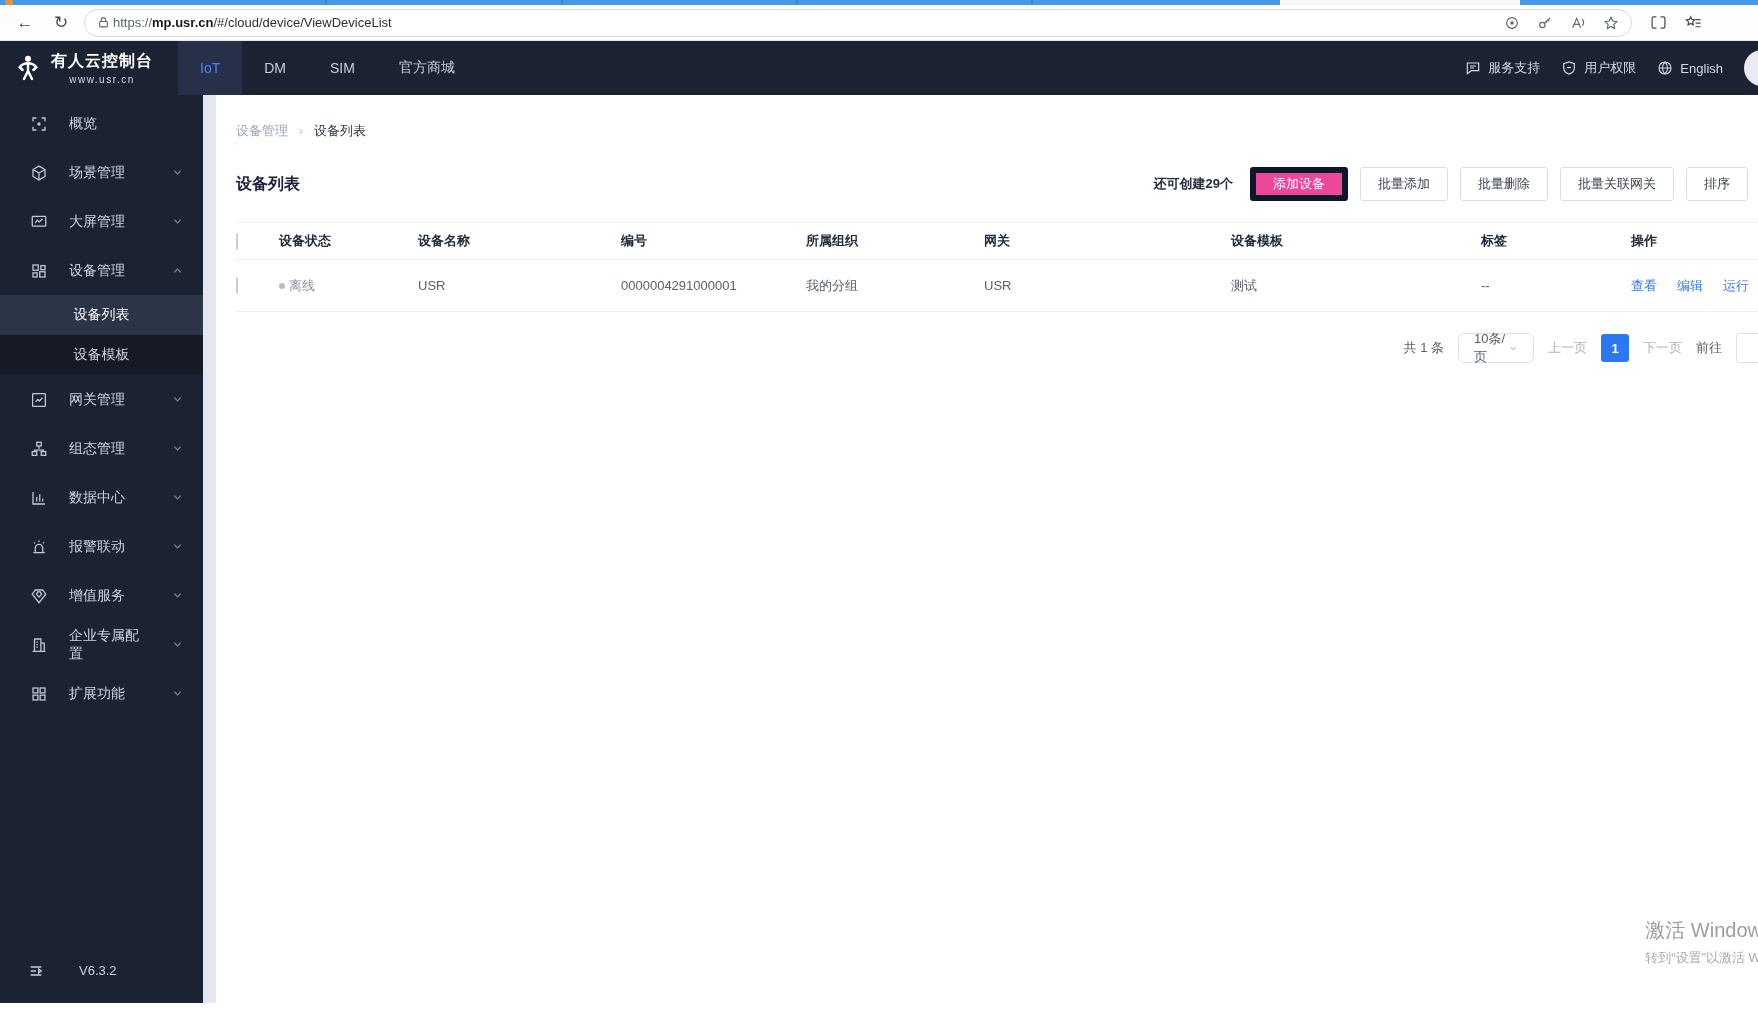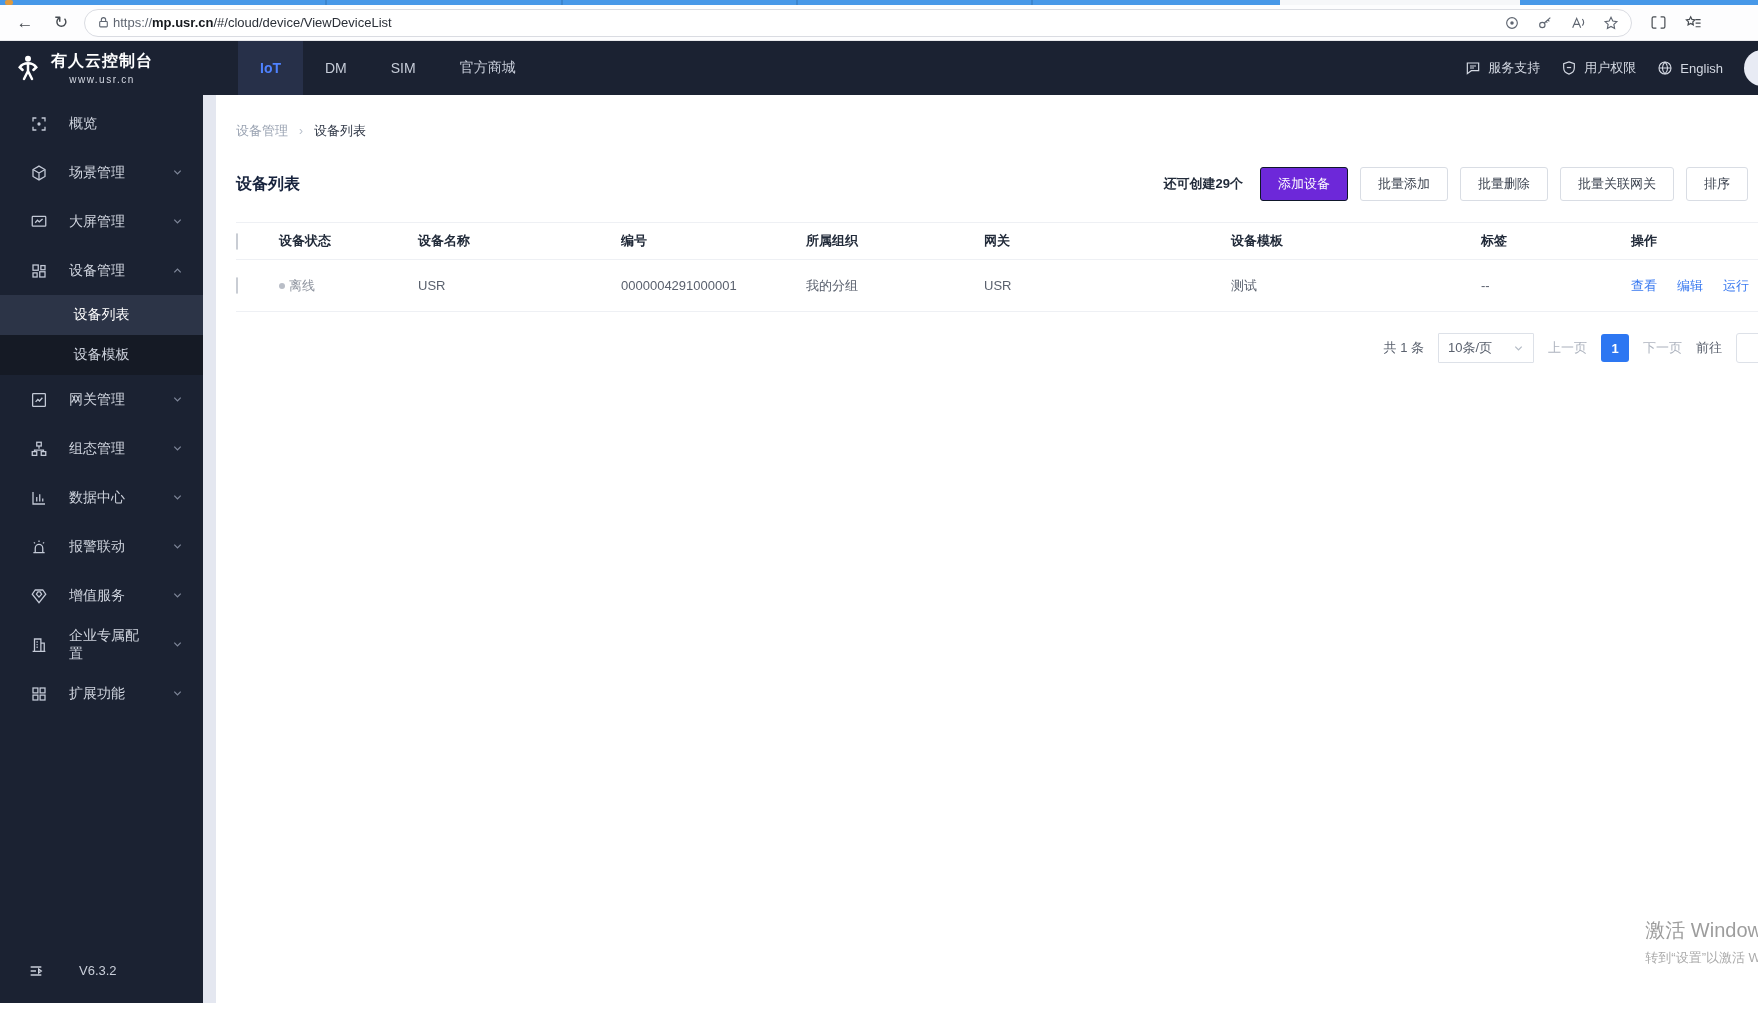--- a/index.html
+++ b/index.html
@@ -18,26 +18,26 @@
   .urlpill svg, .browser-right svg { flex:0 0 auto; }
   .url-text { flex:1; font-size:13px; color:#1f242b; white-space:nowrap; overflow:hidden; }
   .url-text .scheme { color:#5f6671; }
   .url-text .domain { font-weight:bold; color:#16191d; }
   .url-text .path { color:#2a2f37; }
   .pill-icons { display:flex; align-items:center; gap:17px; }
   .browser-right { display:flex; align-items:center; gap:18px; padding-left:8px; }
 
   
   .topnav { height:54px; background:#1b2232; display:flex; align-items:stretch; color:#c8cedb; }
-  .logo { width:238px; display:flex; align-items:center; padding-left:13px; gap:8px; flex:0 0 auto; }
+  .logo { width:178px; display:flex; align-items:center; padding-left:13px; gap:8px; flex:0 0 auto; }
   .logo-text .t1 { font-size:16px; font-weight:bold; color:#fff; letter-spacing:1px; }
   .logo-text .t2 { font-size:10px; color:#d5d9e3; letter-spacing:1.5px; text-align:center; margin-top:2px; }
   .navtabs { display:flex; align-items:stretch; }
   .navtab { padding:0 22px; display:flex; align-items:center; font-size:14px; color:#c6ccd8; cursor:pointer; }
-  .navtab.active { background:#273049; color:#4f82ff;font-weight:bold; }
+  .navtab.active { background:#273049; color:#4f82ff; }
   .topnav-right { margin-left:auto; display:flex; align-items:center; gap:21px; font-size:13px; }
   .tn-item { display:flex; align-items:center; gap:7px; cursor:pointer; color:#d3d8e2; }
   .avatar { width:36px; height:36px; border-radius:50%; background:#e8ebf4; margin-right:-22px; flex:0 0 auto; }
 
   
   .bodywrap { display:flex; height:914px; }
   .sidebar { width:203px; background:#1b2232; color:#ced3dd; display:flex; flex-direction:column; flex:0 0 auto; }
   .menu { padding-top:4px; }
   .menu-item { height:49px; display:flex; align-items:center; padding:0 20px 0 30px; gap:21px; font-size:14px; cursor:pointer; }
   .menu-item svg { flex:0 0 auto; color:#c3c9d6; }
@@ -51,21 +51,21 @@
 
   
   .breadcrumb { padding-top:27px; display:flex; align-items:center; gap:11px; font-size:13px; color:#9aa3b2; }
   .breadcrumb .sep { color:#b9c0cc; font-size:12px; }
   .breadcrumb .current { color:#2f3746; }
   .header-row { display:flex; align-items:center; margin-top:27px; padding-right:10px; }
   .page-title { font-size:16px; font-weight:bold; color:#17233d; }
   .header-actions { margin-left:auto; display:flex; align-items:center; gap:12px; }
   .quota { font-size:13px; font-weight:bold; color:#222b3a; margin-right:5px; }
   .btn { height:34px; padding:0 17px; font-size:13px; border-radius:3px; display:flex; align-items:center; cursor:pointer; white-space:nowrap; }
-  .btn-primary { background:#6d28d9; color:#fff; border:1px solid #0f172a; }
+  .btn-primary { background:#ec4899; color:#fff; border:6px solid #0f172a; }
   .btn-plain { background:#fff; border:1px solid #d9dde4; color:#3c4350; }
 
   
   .filter-row { display:flex; align-items:center; gap:13px; margin-top:17px; }
   .select { width:146px; height:34px; border:1px solid #dde1e8; border-radius:3px; display:flex; align-items:center; justify-content:space-between; padding:0 10px; font-size:13px; color:#2f3540; background:#fff; cursor:pointer; }
   .select .ph { color:#b4bbc5; }
   .select .chev { color:#b4bbc5; }
   .input-text { width:146px; height:34px; border:1px solid #dde1e8; border-radius:3px; padding:0 10px; font-size:13px; color:#2f3540; font-family:inherit; }
   .input-text::placeholder { color:#b4bbc5; }
   .btn-search { margin-left:9px; padding:0 22px; }
@@ -76,21 +76,21 @@
   .t-head { height:38px; border-top:1px solid #eef0f4; border-bottom:1px solid #eef0f4; font-size:13px; font-weight:bold; color:#222b3a; }
   .t-row { height:52px; border-bottom:1px solid #eef0f4; font-size:13px; color:#5a616e; }
   .cb { width:14px; height:14px; border:1px solid #c9cdd4; border-radius:2px; background:#fff; cursor:pointer; }
   .status-cell { display:flex; align-items:center; gap:4px; color:#8d939e; }
   .dot { width:6px; height:6px; border-radius:50%; background:#b9bec7; }
   .actions { display:flex; gap:20px; color:#3a7af0; }
   .actions span { cursor:pointer; white-space:nowrap; }
 
   
   .pagination { display:flex; align-items:center; justify-content:flex-end; gap:14px; margin-top:21px; font-size:13px; color:#5a616e; }
-  .pg-select { width:96px; height:30px; border:1px solid #dde1e8; border-radius:1px; display:flex; align-items:center; justify-content:space-between; padding:0 9px; color:#5a616e; cursor:pointer; }
+  .pg-select { width:76px; height:30px; border:1px solid #dde1e8; border-radius:6px; display:flex; align-items:center; justify-content:space-between; padding:0 15px; color:#5a616e; cursor:pointer; }
   .pg-select .chev { color:#b4bbc5; }
   .pg-prev, .pg-next { color:#aeb4bf; cursor:pointer; }
   .pg-num { width:28px; height:28px; border-radius:3px; background:#2d77f2; color:#fff; font-weight:bold; display:flex; align-items:center; justify-content:center; cursor:pointer; }
   .pg-goto-input { width:44px; height:30px; border:1px solid #dde1e8; border-radius:3px; margin-right:-22px; }
 
   
   .watermark { position:absolute; right:-14px; bottom:42px; color:#9d9d9d; pointer-events:none; }
   .watermark .w1 { font-size:20px; }
   .watermark .w2 { font-size:13px; color:#ababab; margin-top:5px; }
 

